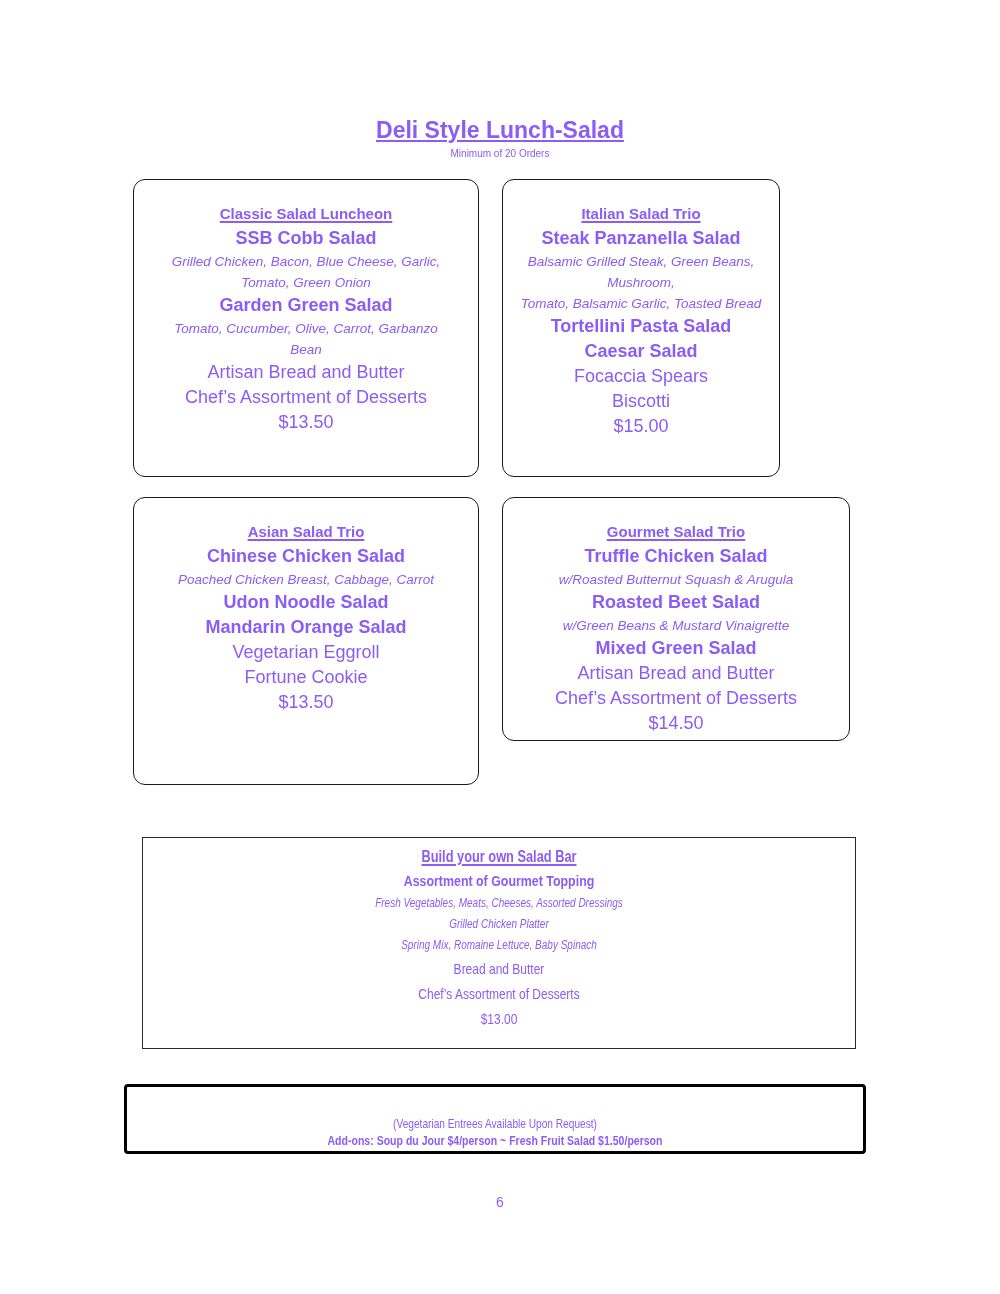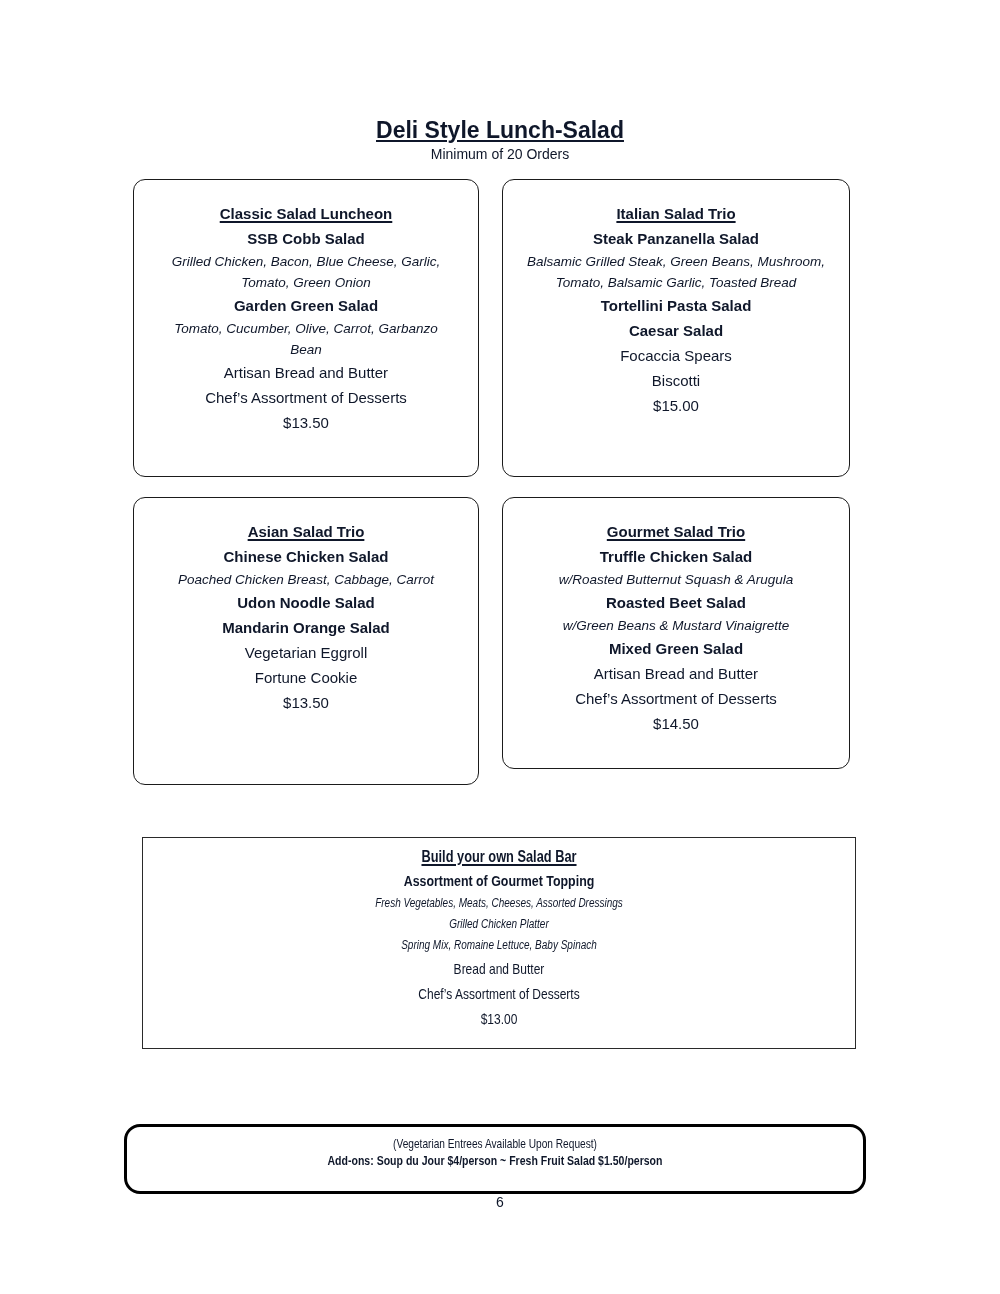--- a/index.html
+++ b/index.html
@@ -1,56 +1,56 @@
 <!DOCTYPE html>
 <html><head>
 <meta charset="utf-8">
 <style>
   html, body { margin: 0; padding: 0; background: #ffffff; }
   .page {
     position: relative;
     width: 1000px;
     height: 1294px;
     background: #ffffff;
-    color: #0f172a;
+    color: #8b5cf6;
     font-family: "Liberation Sans", sans-serif;
     overflow: hidden;
   }
   
   .header { position: absolute; top: 118px; left: 0; right: 0; text-align: center; }
   .doc-title {
     display: inline-block;
     font-size: 23px; font-weight: 700; line-height: 25px;
     text-decoration: underline;
     text-decoration-thickness: 2px;
     text-underline-offset: 2px;
   }
-  .doc-subtitle { font-size: 14px; line-height: 16px; margin-top: 3px; }
+  .doc-subtitle { font-size: 10px; line-height: 16px; margin-top: 3px; }
 
   
   .card {
     position: absolute;
     border: 1.5px solid #1b1b1b;
     border-radius: 12px;
     box-sizing: border-box;
     text-align: center;
     padding-top: 22px;
     background: #ffffff;
   }
   .card-1 { left: 133px; top: 179px; width: 346px; height: 298px; }
-  .card-2 { left: 502px; top: 179px; width: 348px; height: 298px; }
+  .card-2 { left: 502px; top: 179px; width: 278px; height: 298px; }
   .card-3 { left: 133px; top: 497px; width: 346px; height: 288px; }
-  .card-4 { left: 502px; top: 497px; width: 348px; height: 272px; }
+  .card-4 { left: 502px; top: 497px; width: 348px; height: 244px; }
   .card-title {
     font-size: 15px; font-weight: 700; line-height: 24px;
     text-decoration: underline;
     text-decoration-thickness: 1.5px;
     text-underline-offset: 2px;
   }
-  .line { font-size: 15px; line-height: 25px; }
+  .line { font-size: 18px; line-height: 25px; }
   .line.bold { font-weight: 700; }
   .line.italic { font-style: italic; font-size: 13.5px; line-height: 21px; }
 
   
   .saladbar {
     position: absolute;
     left: 142px; top: 837px; width: 714px; height: 212px;
     border: 1.5px solid #2a2a2a;
     box-sizing: border-box;
     text-align: center;
@@ -66,26 +66,25 @@
   }
   .sb-line { font-size: 15px; line-height: 25px; transform: scaleX(0.8); }
   .sb-line.bold { font-weight: 700; font-size: 15.5px; }
   .sb-line.italic { font-style: italic; font-size: 12.5px; line-height: 21px; }
 
   
   .footnote {
     position: absolute;
     left: 124px; top: 1084px; width: 742px; height: 70px;
     border: 3px solid #000000;
-    border-radius: 16px;
+    border-radius: 4px;
     box-sizing: border-box;
     text-align: center;
-    padding-top: 8px;
+    padding-top: 28px;
     background: #ffffff;
-    margin-top: 40px;
   }
   .fn-line { font-size: 13px; line-height: 17px; transform: scaleX(0.78); }
   .fn-line.fn2 { font-weight: 700; font-size: 13.5px; }
 
   .pagenum { position: absolute; top: 1194px; left: 0; right: 0; text-align: center; font-size: 14px; }
 </style>
 </head>
 <body>
 
 <div class="page">

